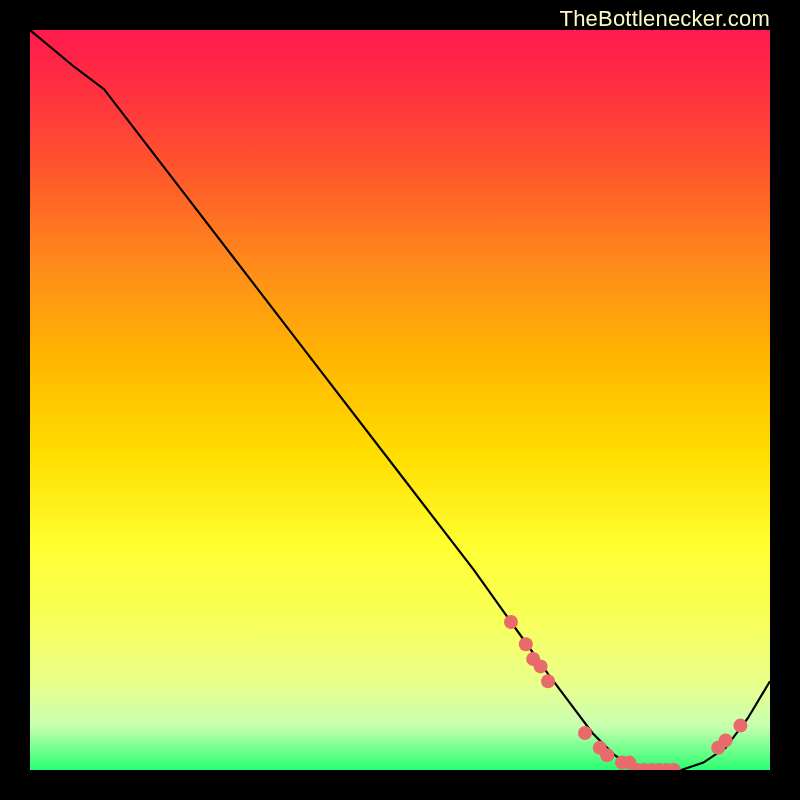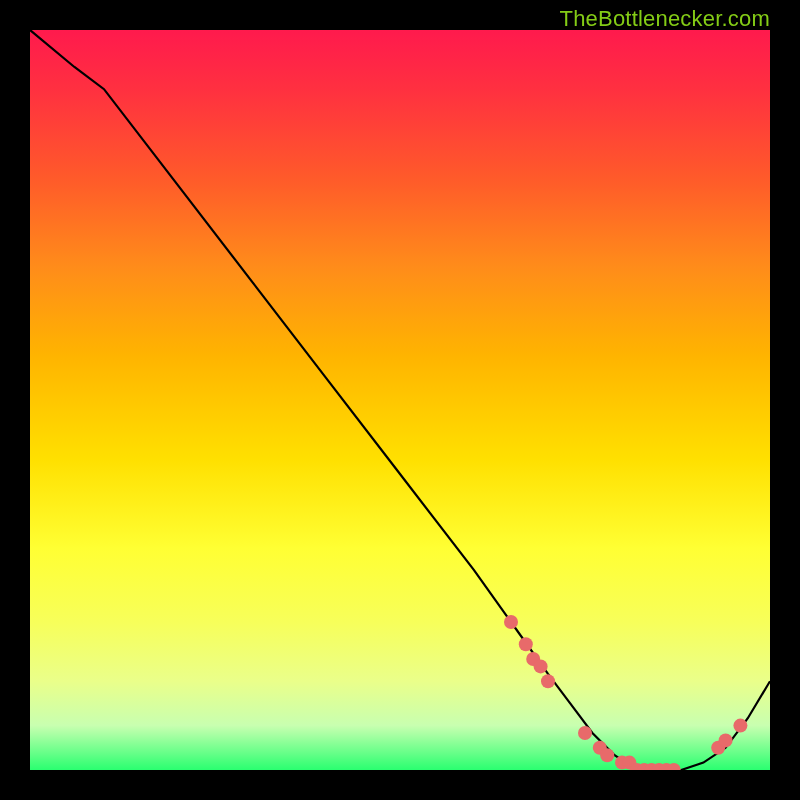--- a/index.html
+++ b/index.html
@@ -42,21 +42,21 @@
     position: absolute;
     left: 0;
     top: 0;
     width: 740px;
     height: 740px;
   }
   .brand {
     position: absolute;
     top: 6px;
     right: 30px;
-    color: #84cc16;
+    color: #fef9c3;
     font-size: 22px;
     font-weight: 500;
     letter-spacing: 0.2px;
   }
 </style>
 </head>
 <body>
 
 <div class="frame">
   <div class="brand">TheBottlenecker.com</div>

